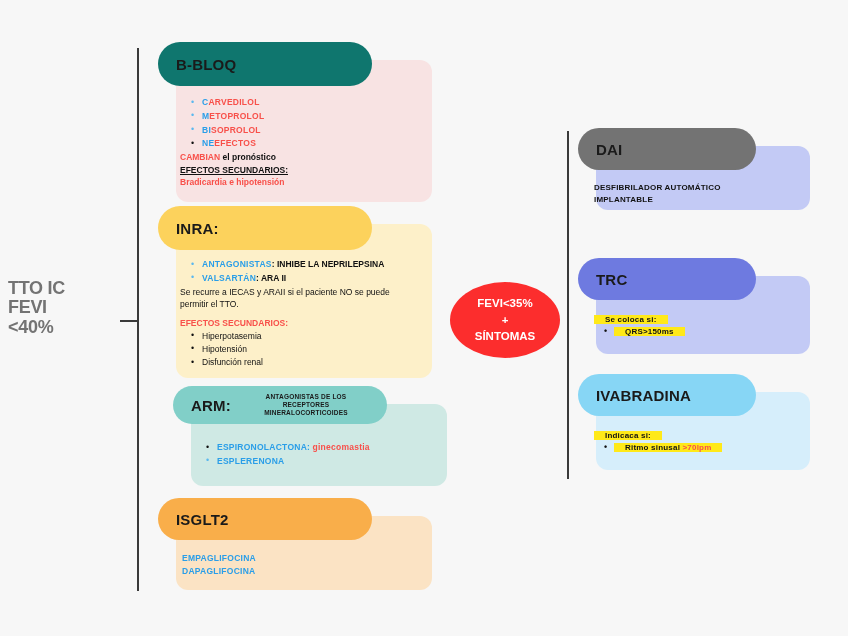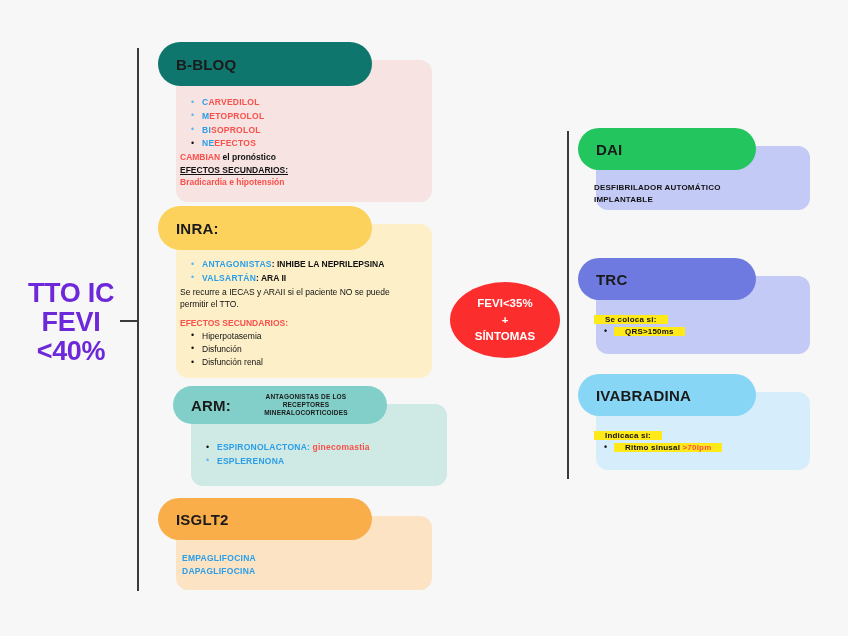--- a/index.html
+++ b/index.html
@@ -19,23 +19,23 @@
     height: 636px;
     background: #f7f7f7;
   }
 
   
   .left-title {
     position: absolute;
     left: 8px;
     top: 279px;
     width: 126px;
-    text-align: center;
-    color: #6d28d9;
-    font-size: 27px;
+    text-align: left;
+    color: #737373;
+    font-size: 18px;
     font-weight: bold;
     line-height: 1.08;
     letter-spacing: -0.3px;
   }
   .left-title div { white-space: nowrap; }
 
   
   .vline {
     position: absolute;
     background: #3a3a3a;
@@ -233,21 +233,21 @@
     <div class="card-content" style="left:22px; top:52px; width:232px;">
       <ul class="bl">
         <li><span class="drug c-blue">ANTAGONISTAS</span><span class="bold c-black">: INHIBE LA NEPRILEPSINA</span></li>
         <li><span class="drug c-blue">VALSARTÁN</span><span class="bold c-black">: ARA II</span></li>
       </ul>
       <div class="line c-black" style="margin-top:1px;">Se recurre a IECAS y ARAII si el paciente NO se puede permitir el TTO.</div>
       <div class="gap"></div>
       <div class="line bold c-red">EFECTOS SECUNDARIOS:</div>
       <ul class="plain">
         <li>Hiperpotasemia</li>
-        <li>Disfunción</li>
+        <li>Hipotensión</li>
         <li>Disfunción renal</li>
       </ul>
     </div>
   </div>
 
   <div class="card" style="left:173px; top:386px; width:274px; height:81px;">
     <div class="card-body" style="background:#cfe9e4; width:256px; height:82px;"></div>
     <div class="card-head" style="background:#81cfc8; width:214px; height:38px;">
       <span class="head-title">ARM:</span>
       <span class="head-sub">ANTAGONISTAS DE LOS RECEPTORES MINERALOCORTICOIDES</span>
@@ -272,21 +272,21 @@
   </div>
 
   <div class="ellipse" style="left:450px; top:282px; width:110px; height:76px;">
     <div>FEVI&lt;35%</div>
     <div>+</div>
     <div>SÍNTOMAS</div>
   </div>
 
   <div class="card" style="left:578px; top:128px; width:232px; height:82px;">
     <div class="card-body" style="background:#c3caf5; width:214px; height:64px;"></div>
-    <div class="card-head" style="background:#22c55e; width:178px; height:42px;">
+    <div class="card-head" style="background:#737373; width:178px; height:42px;">
       <span class="head-title">DAI</span>
     </div>
     <div class="rcard-content" style="top:54px;">
       <div>DESFIBRILADOR AUTOMÁTICO</div>
       <div>IMPLANTABLE</div>
     </div>
   </div>
 
   <div class="card" style="left:578px; top:258px; width:232px; height:96px;">
     <div class="card-body" style="background:#c3caf5; width:214px; height:78px;"></div>

